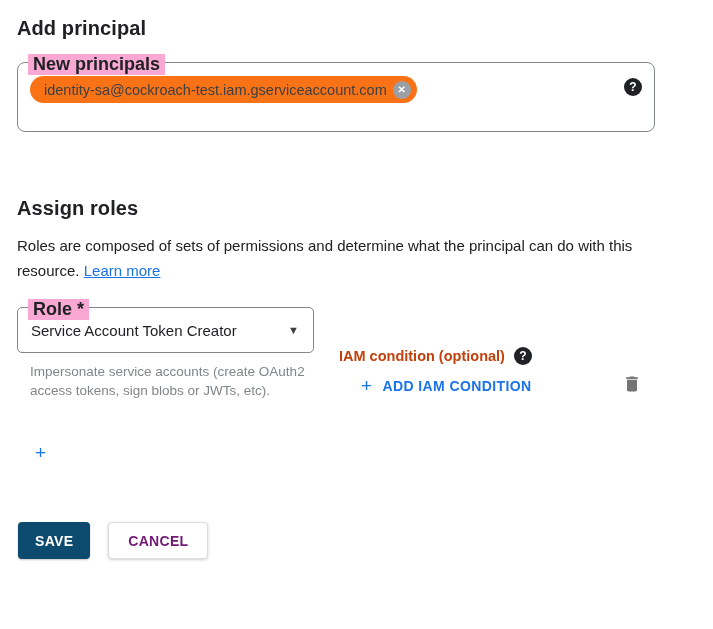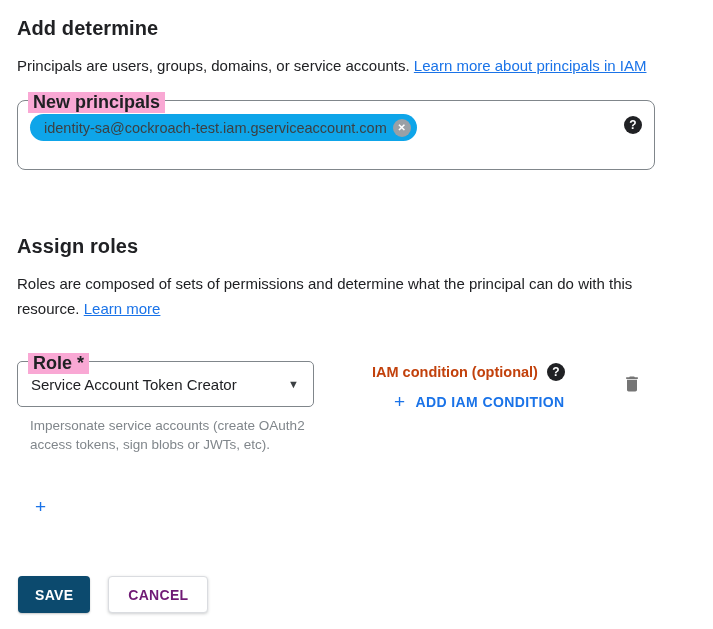--- a/index.html
+++ b/index.html
@@ -55,21 +55,21 @@
     width: 638px;
     height: 70px;
     padding: 13px 12px 0 12px;
     display: flex;
     align-items: flex-start;
     cursor: text;
   }
   .chip {
     display: inline-flex;
     align-items: center;
-    background: #0ea5e9;
+    background: #f97316;
     border-radius: 14px;
     height: 27px;
     padding: 0 6px 0 14px;
     max-width: 560px;
   }
   .chip-label {
     font-size: 14.5px;
     color: #3c4043;
     white-space: nowrap;
   }
@@ -103,24 +103,23 @@
     flex: none;
   }
   .principals-help {
     margin-left: auto;
     margin-top: 2px;
   }
 
   .assign-roles-title { margin-top: 64px; }
 
   .role-row {
-    margin-top: 40px;
-    display: flex;
-    align-items: flex-start;
-    gap: 33px;
+    margin-top: 24px;
+    display: flex;
+    align-items: flex-end;
   }
   .role-col { width: 297px; flex: none; }
   .role-select {
     width: 297px;
     height: 46px;
     border-radius: 5px;
     display: flex;
     align-items: center;
     padding: 0 14px 0 13px;
     cursor: pointer;
@@ -220,26 +219,22 @@
     border: 1px solid #dadce0;
     box-shadow: 0 1px 3px rgba(60,64,67,0.25);
     padding: 0 19px;
   }
 </style>
 </head>
 <body>
 
 <div class="container">
 
-  <h1 class="section-title">Add determine</h1>
-
-  <p class="section-desc">
-    <span>Principals are users, groups, domains, or service accounts.</span>
-    <a class="text-link">Learn more about principals in IAM</a>
-  </p>
+  <h1 class="section-title">Add principal</h1>
+
 
   <div class="outlined-field principals-field">
     <span class="field-label">New principals</span>
     <span class="chip">
       <span class="chip-label">identity-sa@cockroach-test.iam.gserviceaccount.com</span>
       <span class="chip-close">✕</span>
     </span>
     <span class="help-badge principals-help">?</span>
   </div>
 

